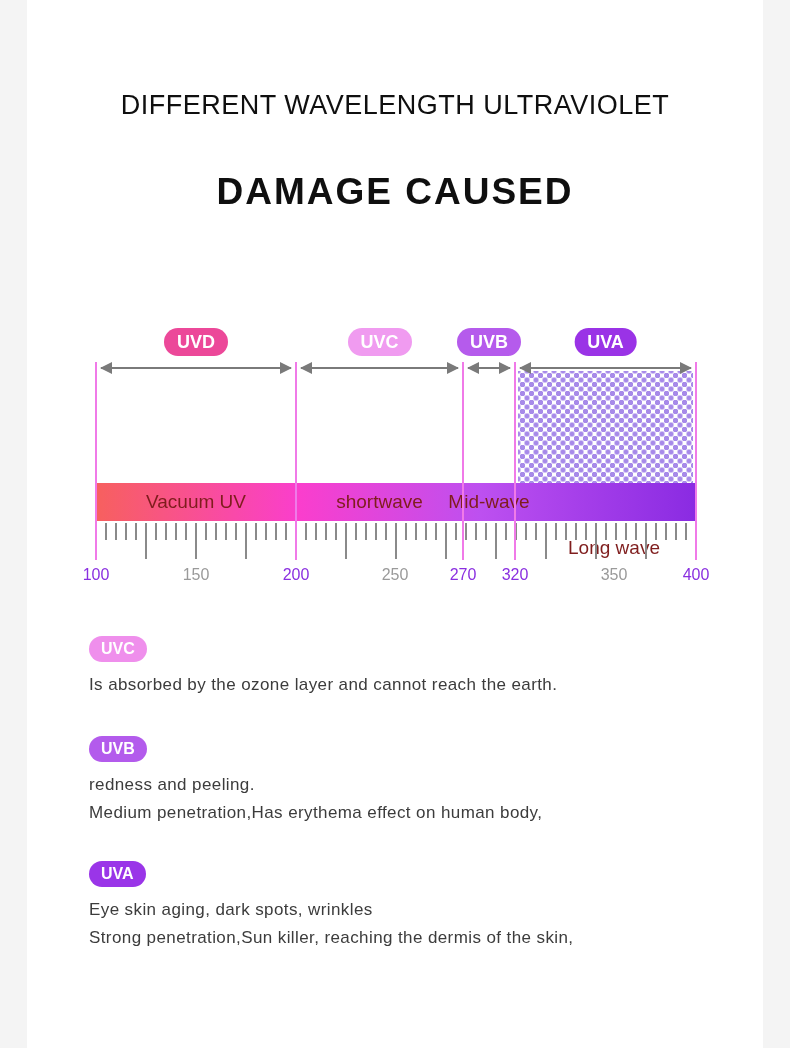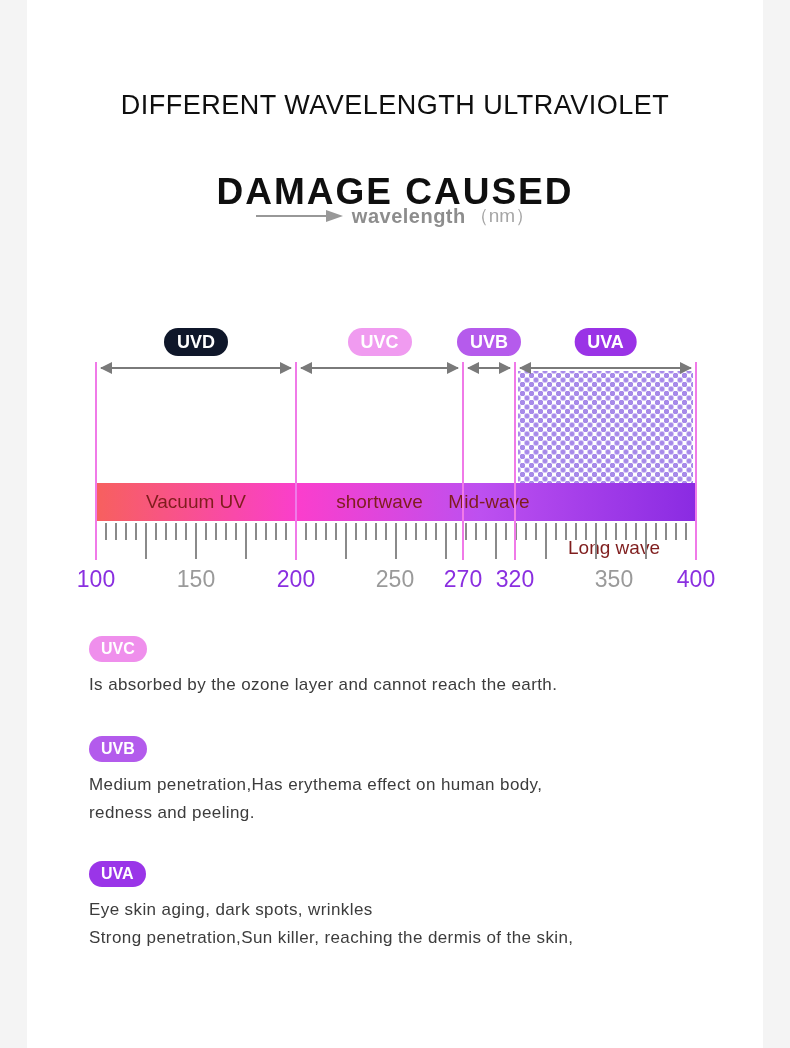--- a/index.html
+++ b/index.html
@@ -15,49 +15,42 @@
   .pill{position:absolute;top:328px;transform:translateX(-50%);color:#fff;font-weight:bold;font-size:18px;padding:2px 13px;border-radius:15px;line-height:24px;white-space:nowrap;}
   .darrow{position:absolute;top:367px;height:2px;background:#7a7a7a;}
   .ah{position:absolute;width:0;height:0;border-top:6px solid transparent;border-bottom:6px solid transparent;top:-5px;}
   .ah-l{left:-1px;border-right:12px solid #7a7a7a;}
   .ah-r{right:-1px;border-left:12px solid #7a7a7a;}
   .dots{position:absolute;top:371px;height:112px;}
   .bar{position:absolute;left:96px;top:483px;width:600px;height:38px;}
   .barlabel{position:absolute;top:483px;height:38px;line-height:37px;transform:translateX(-50%);color:#7f1d1d;font-size:19px;white-space:nowrap;}
   .tick{position:absolute;top:523px;width:2px;}
   .vline{position:absolute;top:362px;height:198px;width:2px;}
-  .axisnum{position:absolute;top:566px;transform:translateX(-50%);font-size:23px;white-space:nowrap;}
+  .axisnum{position:absolute;top:566px;transform:translateX(-50%);font-size:16px;white-space:nowrap;}
   .axisnum.em{color:#8a2fe0;}
   .axisnum.mut{color:#9a9a9a;}
   .info{position:absolute;left:89px;width:640px;}
   .ipill{display:inline-block;color:#fff;font-weight:bold;font-size:16px;padding:2px 12px;border-radius:14px;line-height:22px;}
   .ilines{margin-top:9px;}
   .iline{font-size:17px;color:#3c3c3c;line-height:28px;letter-spacing:.4px;}
 </style>
 </head>
 <body>
 
 <div class="page">
   <div class="panel"></div>
 
   <div class="t1">DIFFERENT WAVELENGTH ULTRAVIOLET</div>
   <div class="t2">DAMAGE CAUSED</div>
 
-  <div class="waverow">
-    <div class="wline">
-      <div class="whead"></div>
-    </div>
-    <div class="wlabel">wavelength</div>
-    <div class="wunit">（nm）</div>
-  </div>
 
   <div id="chart">
       <div class="dots" style="left: 518px; width: 175px; background-image: radial-gradient(circle, rgb(167, 138, 233) 2.7px, transparent 2.9px), radial-gradient(circle, rgb(167, 138, 233) 2.7px, transparent 2.9px); background-size: 9px 9px; background-position: 0px 0px, 4.5px 4.5px;"></div>
       <div class="bar" style="background: linear-gradient(90deg, rgb(247, 96, 94), rgb(250, 62, 205) 34%, rgb(189, 80, 240) 64%, rgb(138, 43, 226));"></div>
-      <div class="pill" style="left: 196px; background: #0f172a;">UVD</div>
+      <div class="pill" style="left: 196px; background: #ec4899;">UVD</div>
       <div class="darrow" style="left: 101px; width: 190px;">
         <div class="ah ah-l"></div>
         <div class="ah ah-r"></div>
       </div>
       <div class="barlabel" style="left: 196px;">Vacuum UV</div>
       <div class="pill" style="left: 379.5px; background: rgb(240, 155, 240);">UVC</div>
       <div class="darrow" style="left: 301px; width: 157px;">
         <div class="ah ah-l"></div>
         <div class="ah ah-r"></div>
       </div>
@@ -147,21 +140,21 @@
       <div class="axisnum em" style="left: 463px;">270</div>
       <div class="axisnum em" style="left: 515px;">320</div>
       <div class="axisnum mut" style="left: 614px;">350</div>
       <div class="axisnum em" style="left: 696px;">400</div>
     </div>
   <div id="sections">
       <div class="info" style="top: 636px;"><div class="ipill" style="background: rgb(239, 143, 236);">UVC</div><div class="ilines">
           <div class="iline">Is absorbed by the ozone layer and cannot reach the earth.</div>
         </div></div>
       <div class="info" style="top: 736px;"><div class="ipill" style="background: rgb(179, 91, 236);">UVB</div><div class="ilines">
+          <div class="iline">redness and peeling.</div>
           <div class="iline">Medium penetration,Has erythema effect on human body,</div>
-          <div class="iline">redness and peeling.</div>
         </div></div>
       <div class="info" style="top: 861px;"><div class="ipill" style="background: rgb(154, 53, 232);">UVA</div><div class="ilines">
           <div class="iline">Eye skin aging, dark spots, wrinkles</div>
           <div class="iline">Strong penetration,Sun killer, reaching the dermis of the skin,</div>
         </div></div>
     </div>
 </div>
 
 </body></html>

